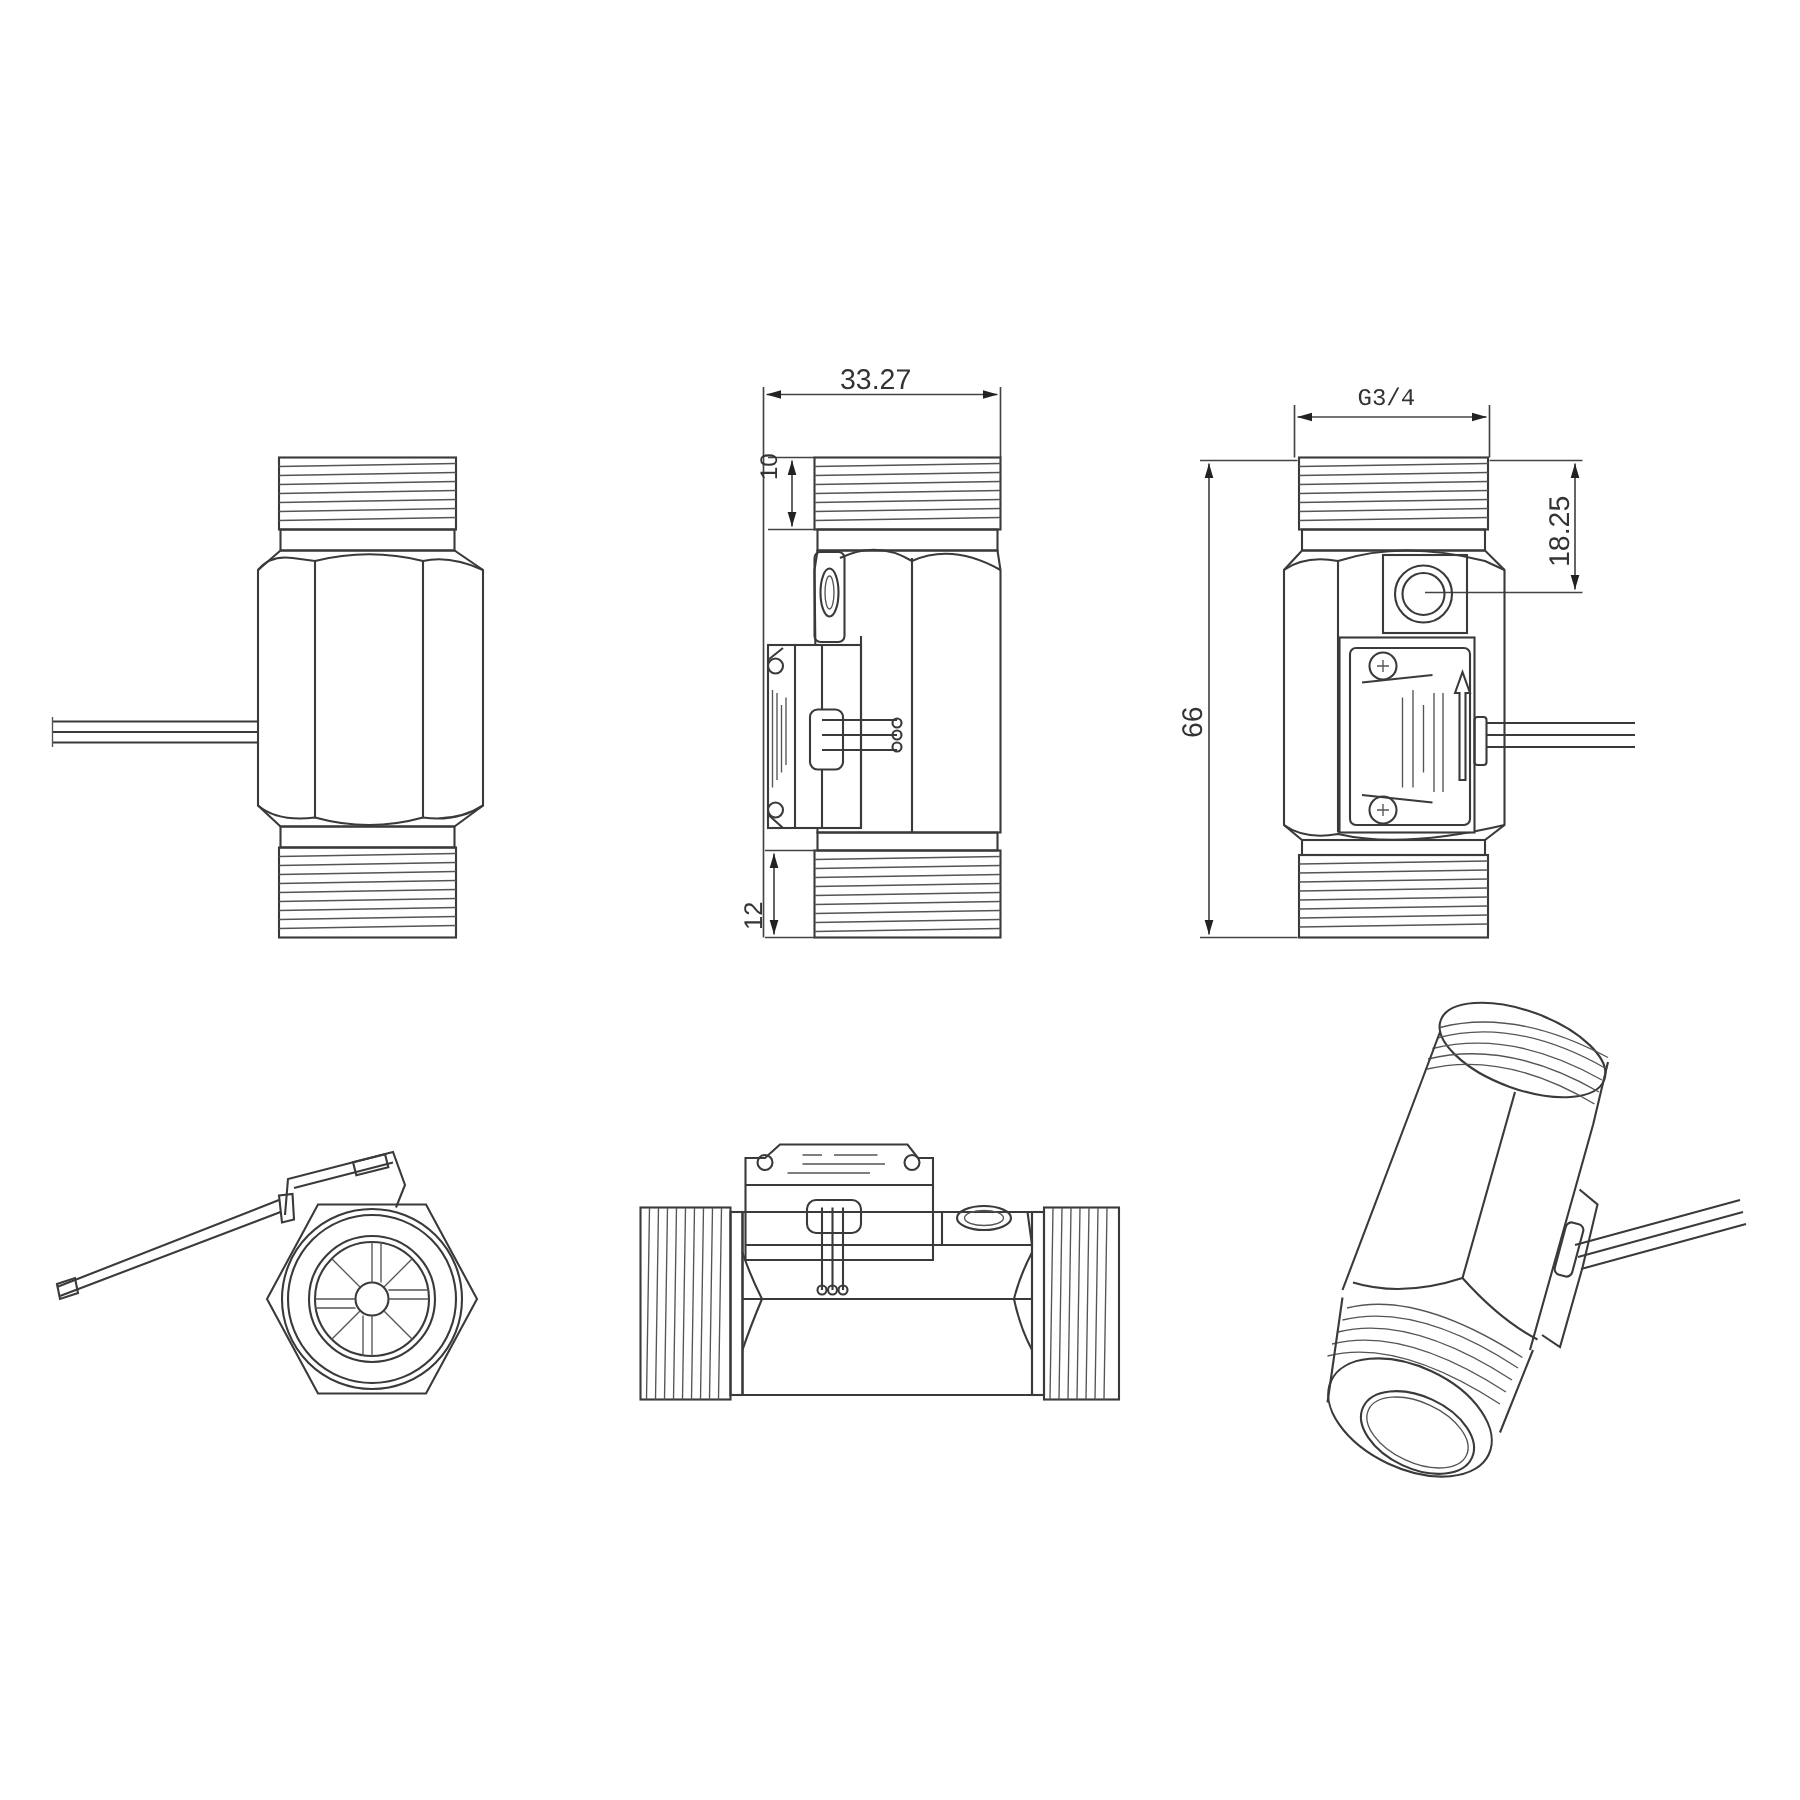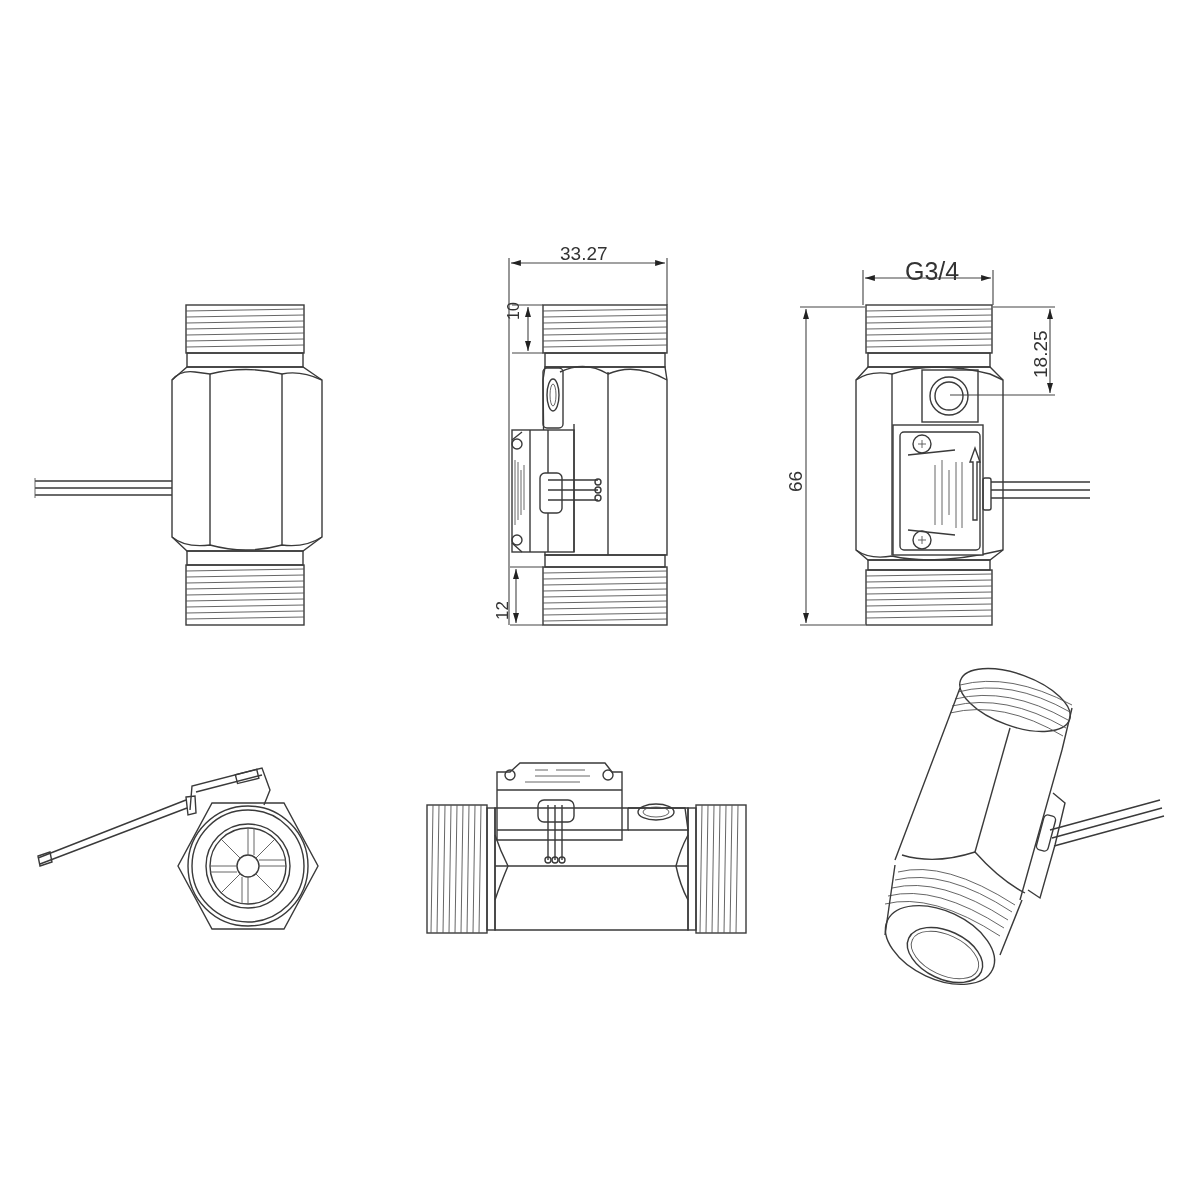--- a/index.html
+++ b/index.html
@@ -207,15 +207,15 @@
     <path class="ln" d="M895,865 L885,935 M1022,900 L1000,955"></path>
     <ellipse cx="940" cy="945" rx="58" ry="34" transform="rotate(25 940 945)" class="ln"></ellipse>
     <ellipse cx="945" cy="955" rx="40" ry="24" transform="rotate(25 945 955)" class="ln"></ellipse>
     <ellipse cx="945" cy="955" rx="36" ry="20" transform="rotate(25 945 955)" class="thin"></ellipse>
   </g>
 </svg>
 
 <div style="position:absolute;left:560px;top:243px;font-size:19px;color:#333;font-family:Liberation Sans, sans-serif;">33.27</div>
 <div style="position:absolute;left:505px;top:320px;font-size:16px;color:#333;font-family:'Liberation Sans',sans-serif;transform:rotate(-90deg);transform-origin:left top;">10</div>
 <div style="position:absolute;left:493px;top:620px;font-size:17px;color:#333;font-family:'Liberation Sans',sans-serif;transform:rotate(-90deg);transform-origin:left top;">12</div>
-<div style="position:absolute;left:905px;top:257px;font-size:25px;color:#333;font-family:Liberation Sans, sans-serif;">G3/4</div>
+<div style="position:absolute;left:905px;top:257px;font-size:16px;color:#333;font-family:Liberation Mono, monospace;">G3/4</div>
 <div style="position:absolute;left:785px;top:492px;font-size:19px;color:#333;font-family:'Liberation Sans',sans-serif;transform:rotate(-90deg);transform-origin:left top;">66</div>
 <div style="position:absolute;left:1030px;top:378px;font-size:19px;color:#333;font-family:'Liberation Sans',sans-serif;transform:rotate(-90deg);transform-origin:left top;">18.25</div>
 
 </body></html>

